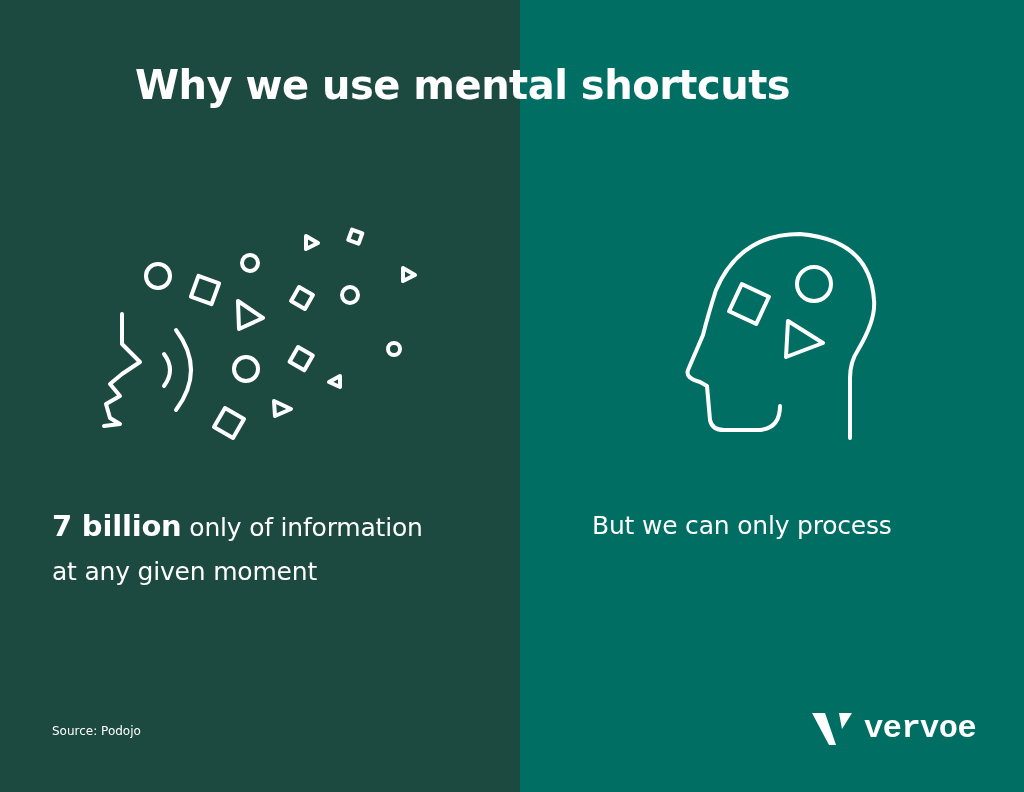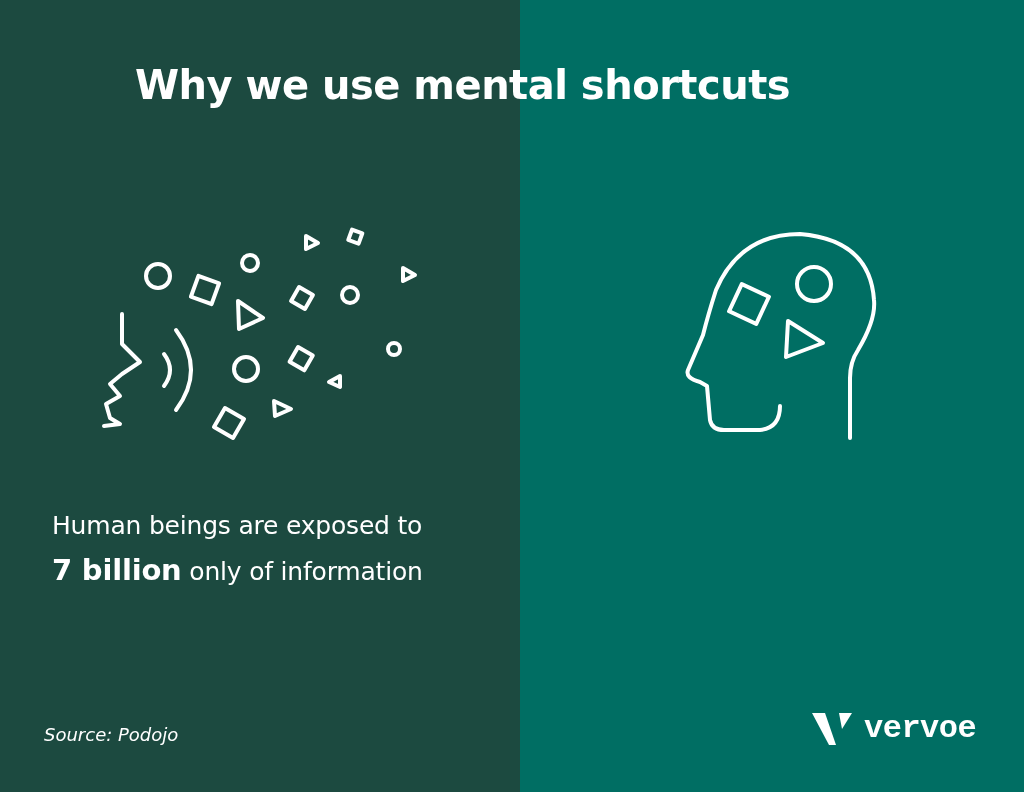--- a/index.html
+++ b/index.html
@@ -4,21 +4,21 @@
 <style>
   html, body { margin:0; padding:0; }
   body { width:1024px; height:792px; position:relative; overflow:hidden; font-family:"DejaVu Sans", sans-serif; color:#fff; }
   .panel-left { position:absolute; left:0; top:0; width:520px; height:792px; background:#1c4a40; }
   .panel-right { position:absolute; left:520px; top:0; width:504px; height:792px; background:#006e63; }
   .title { position:absolute; left:0; top:62px; width:925px; text-align:center; font-size:40px; font-weight:bold; letter-spacing:-0.5px; }
   .txt { position:absolute; font-size:25px; line-height:44px; letter-spacing:-0.2px; }
   .txt b { font-weight:bold; font-size:29px; }
   .left-txt { left:52px; top:504px; }
   .right-txt { left:592px; top:504px; }
-  .source { position:absolute; left:44px; top:724px; font-size:18px;font-style:italic; }
+  .source { position:absolute; left:52px; top:724px; font-size:12px; }
   .logo { position:absolute; left:812px; top:710px; display:flex; align-items:center; gap:10px; }
   .logo-word { font-size:32px; font-weight:bold; letter-spacing:-0.5px;font-family:Liberation Mono, monospace; }
   svg { position:absolute; overflow:visible; }
 </style>
 </head>
 <body>
 
 <div class="panel-left"></div>
 <div class="panel-right"></div>
 
@@ -46,25 +46,26 @@
 </svg>
 
 <svg style="left:0;top:0" width="1024" height="500" fill="none" stroke="#fff" stroke-width="4" stroke-linecap="round" stroke-linejoin="round">
   <path d="M850 438 L850 378 Q850 362 858 350 Q876 320 874 300 Q870 240 800 234 Q740 234 716 290 Q708 315 703 335 L688 370 Q685 378 700 382 L707 386 L710 420 Q712 430 724 430 L760 430 Q780 428 780 406"></path>
   <rect x="734" y="289" width="30" height="30" transform="rotate(25 749 304)"></rect>
   <circle cx="814" cy="284" r="17"></circle>
   <path d="M788 321 L823 343 L786 357 Z"></path>
 </svg>
 
 <div class="txt left-txt">
-  <div>Human beings are exposed to</div>
   <div><b>7 billion</b><span> only of information</span></div>
+  <div>at any given moment</div>
 </div>
 
 <div class="txt right-txt">
+  <div>But we can only process</div>
 </div>
 
 <div class="source">Source: Podojo</div>
 
 <div class="logo">
   <svg style="position:static" width="42" height="36" viewBox="0 0 42 36">
     <path d="M0 2 L13 2 L24 34 L17 34 Z" fill="#fff"></path>
     <path d="M27 2 L40 2 L30 18 Z" fill="#fff"></path>
   </svg>
   <span class="logo-word">vervoe</span>

